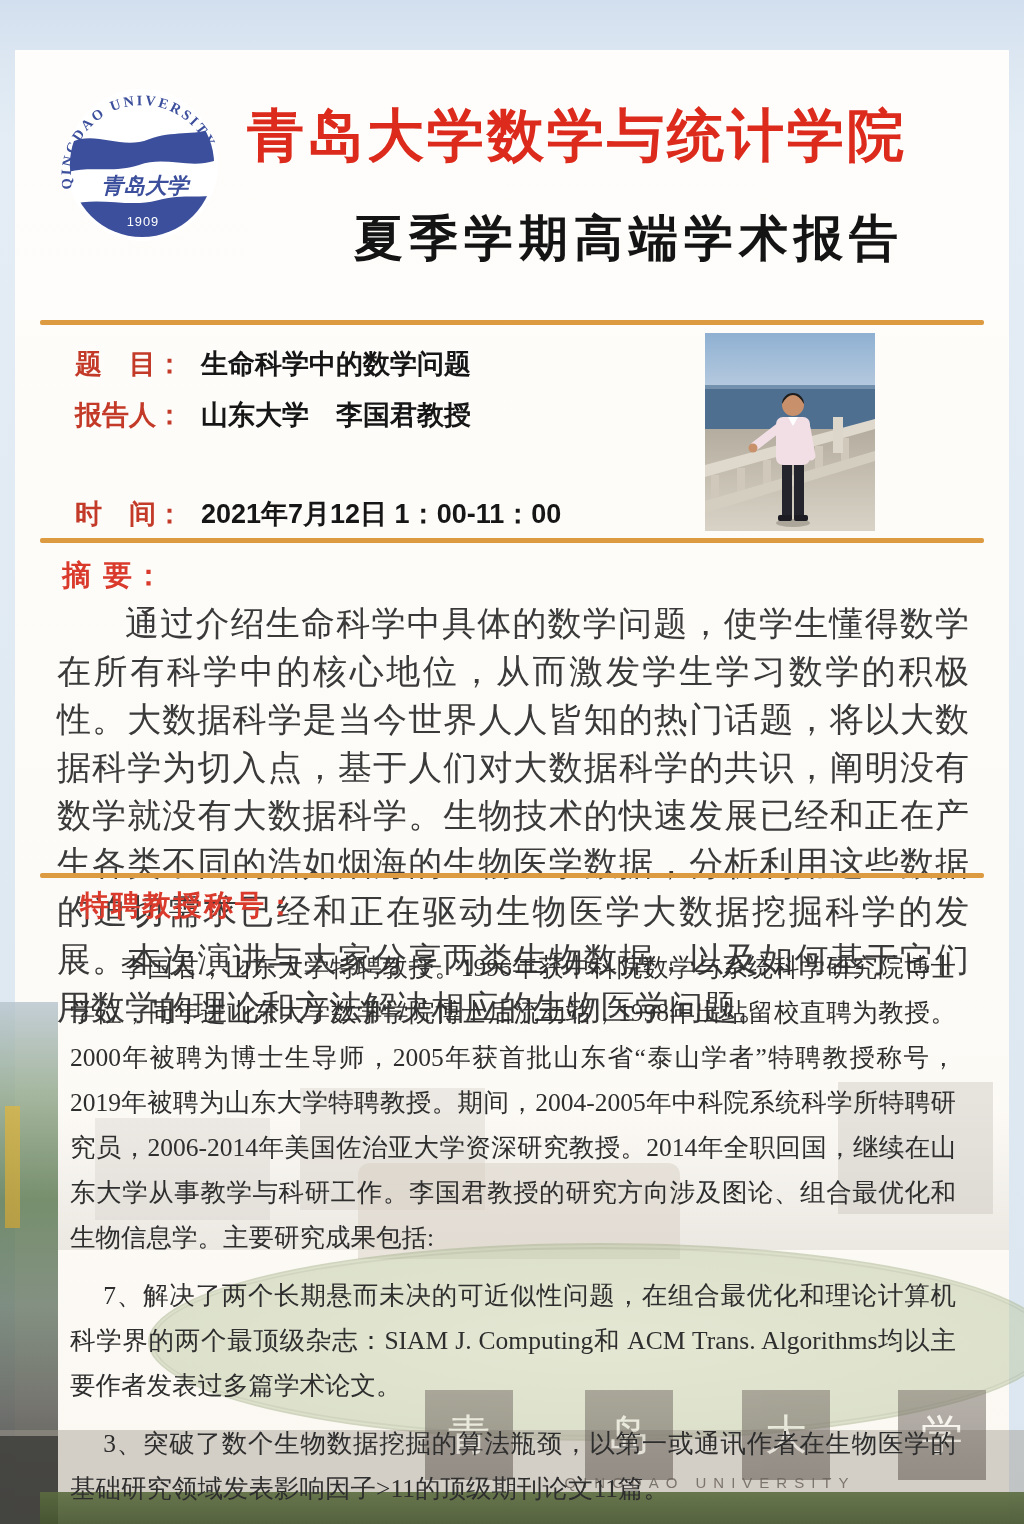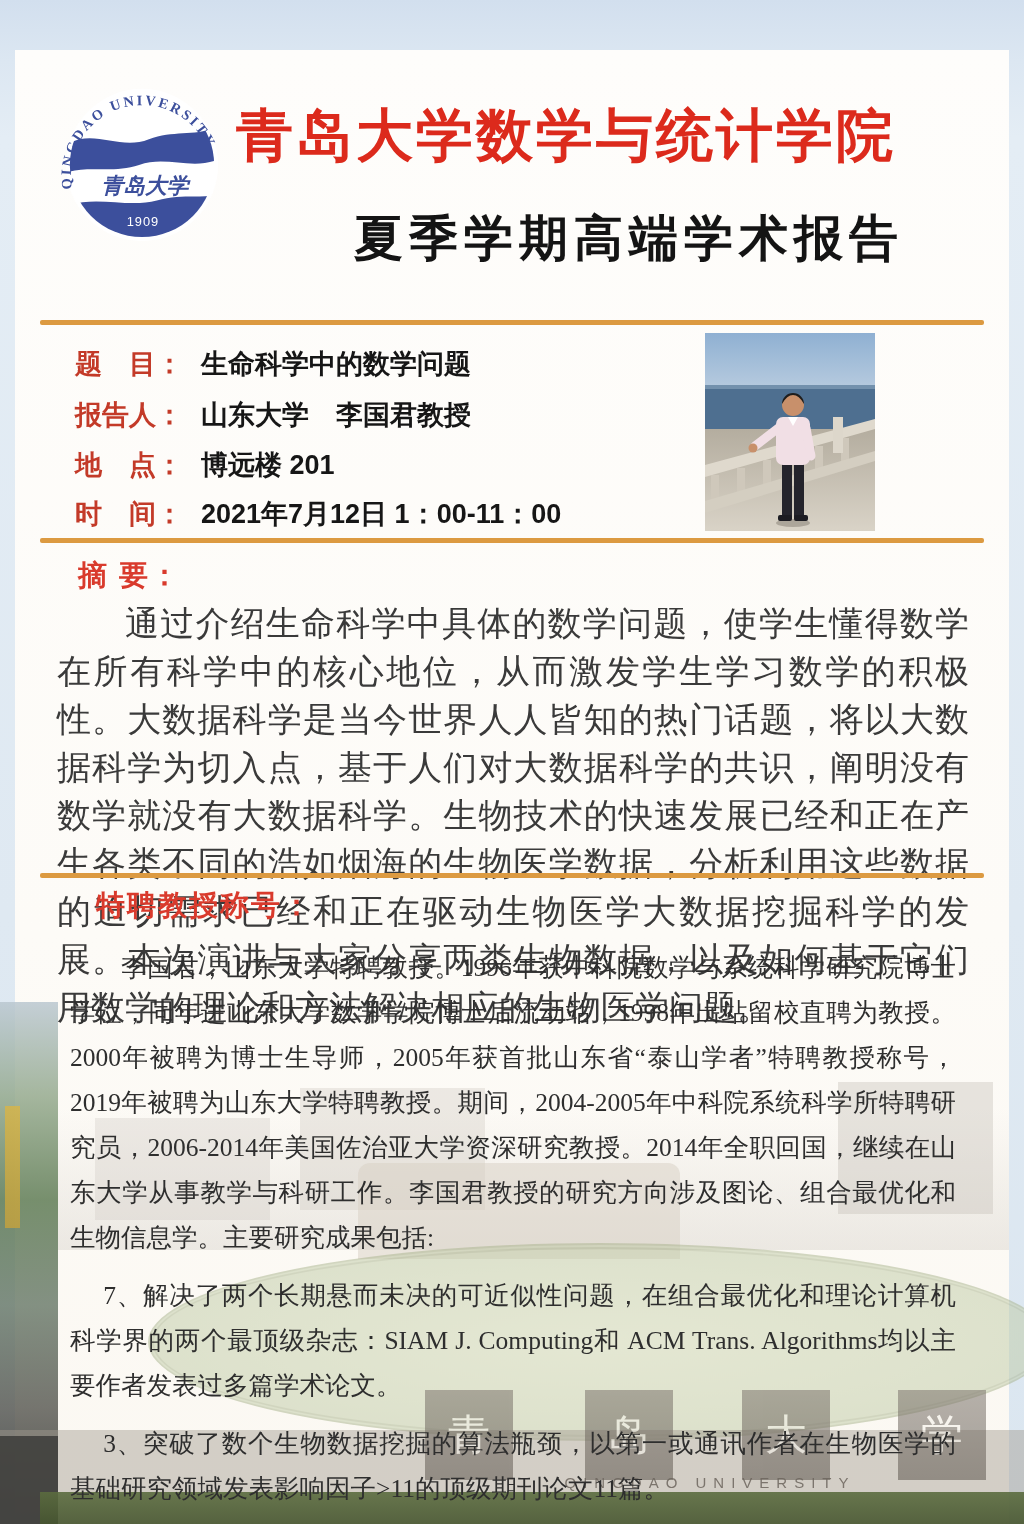--- a/index.html
+++ b/index.html
@@ -36,33 +36,33 @@
     font-size:42px;font-family:"Liberation Serif",serif;}
   .bg-s1{left:425px;} .bg-s2{left:585px;} .bg-s3{left:742px;} .bg-s4{left:898px;}
   .bg-gate-letters{left:480px;top:1474px;width:460px;text-align:center;font-size:15px;
     letter-spacing:7px;color:#6d665e;opacity:.85;}
   .bg-hedge{left:40px;top:1492px;width:984px;height:32px;opacity:.9;
     background:linear-gradient(180deg,#5b6c3f,#475630);}
   
   .content{position:absolute;inset:0;z-index:3;}
   .content > *{position:absolute;}
   .logo{left:58px;top:76px;}
-  .uni-title{left:236px;top:98px;width:706px;text-align:left;
+  .uni-title{left:224px;top:98px;width:706px;text-align:center;
     font-size:57px;font-weight:bold;color:#dc2a1c;letter-spacing:3px;
     font-family:"Liberation Serif","DejaVu Serif",serif;}
   .event-title{left:240px;top:206px;width:664px;text-align:right;
     font-size:49px;font-weight:bold;color:#141414;letter-spacing:6px;}
   .hr{left:40px;width:944px;height:5px;background:#dc9a41;border-radius:2px;}
   .hr1{top:320px;} .hr2{top:538px;} .hr3{top:873px;}
   .info-row{left:75px;height:44px;line-height:44px;font-size:27px;font-weight:bold;white-space:nowrap;}
   .ir1{top:342px;} .ir2{top:393px;} .ir3{top:443px;} .ir4{top:492px;}
   .info-label{color:#c33a28;display:inline-block;min-width:116px;}
   .info-value{color:#161616;margin-left:10px;}
   .speaker-photo{left:705px;top:333px;}
-  .sec-heading{font-size:29px;font-weight:bold;color:#d93a2c;letter-spacing:2px;margin-left:16px;}
+  .sec-heading{font-size:29px;font-weight:bold;color:#d93a2c;letter-spacing:2px;}
   .abs-heading{left:62px;top:556px;}
   .abs-body{left:57px;top:600px;width:912px;font-size:34px;line-height:48px;color:#3a3a3a;
     text-align:justify;text-indent:2em;
     font-family:"Liberation Serif","DejaVu Serif",serif;}
   .bio-heading{left:80px;top:886px;}
   .bio-body{left:57px;top:932px;width:912px;font-size:25.5px;line-height:45px;color:#2e2e2e;
     text-align:justify;font-family:"Liberation Serif","DejaVu Serif",serif;}
   .bio-body p{margin:13px;}
   .bio-intro{text-indent:2em;}
   .bio-item{text-indent:1.3em;}
@@ -125,23 +125,20 @@
     <div class="event-title">夏季学期高端学术报告</div>
 
     <div class="hr hr1"></div>
 
     <div class="info-row ir2">
       <span class="info-label">报告人：</span><span class="info-value">山东大学　李国君教授</span>
     </div>
     <div class="info-row ir1">
       <span class="info-label">题　目：</span><span class="info-value">生命科学中的数学问题</span>
     </div>
-    <div class="info-row ir3">
-      <span class="info-label">地　点：</span><span class="info-value">博远楼 201</span>
-    </div>
     <div class="info-row ir4">
       <span class="info-label">时　间：</span><span class="info-value">2021年7月12日  1：00-11：00</span>
     </div>
 
     <svg class="speaker-photo" width="170" height="198" viewBox="0 0 170 198">
       <defs>
         <linearGradient id="sky" x1="0" y1="0" x2="0" y2="1">
           <stop offset="0" stop-color="#8fb0d2"></stop>
             <stop offset="1" stop-color="#d6e0e9"></stop>
         </linearGradient>

